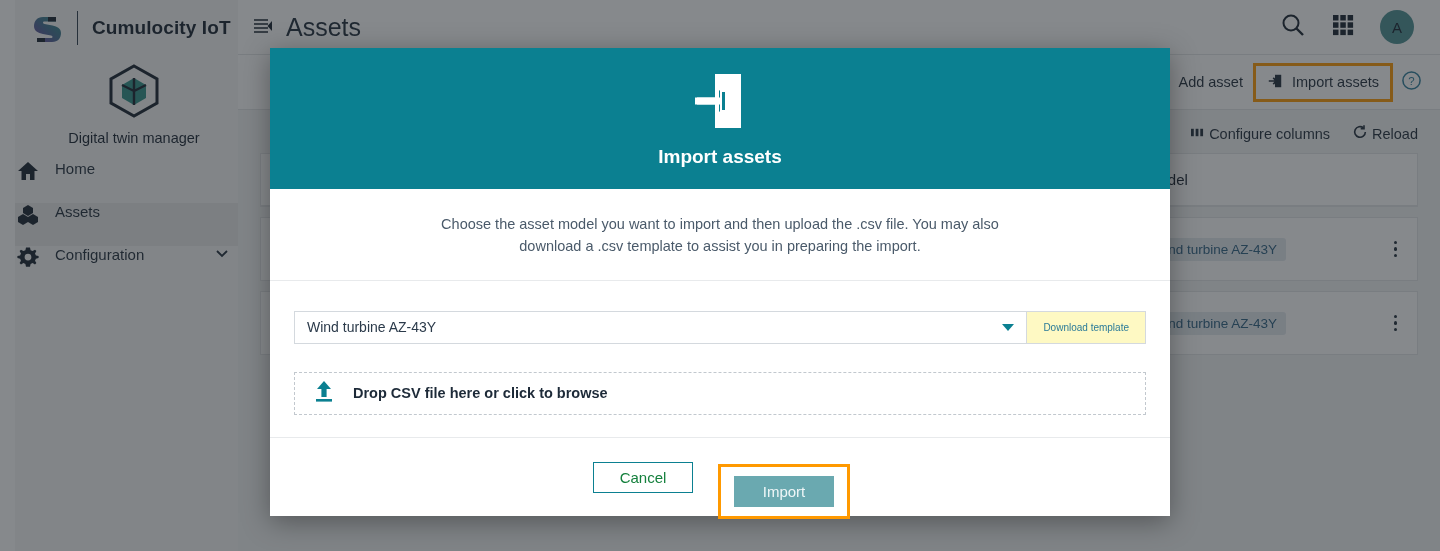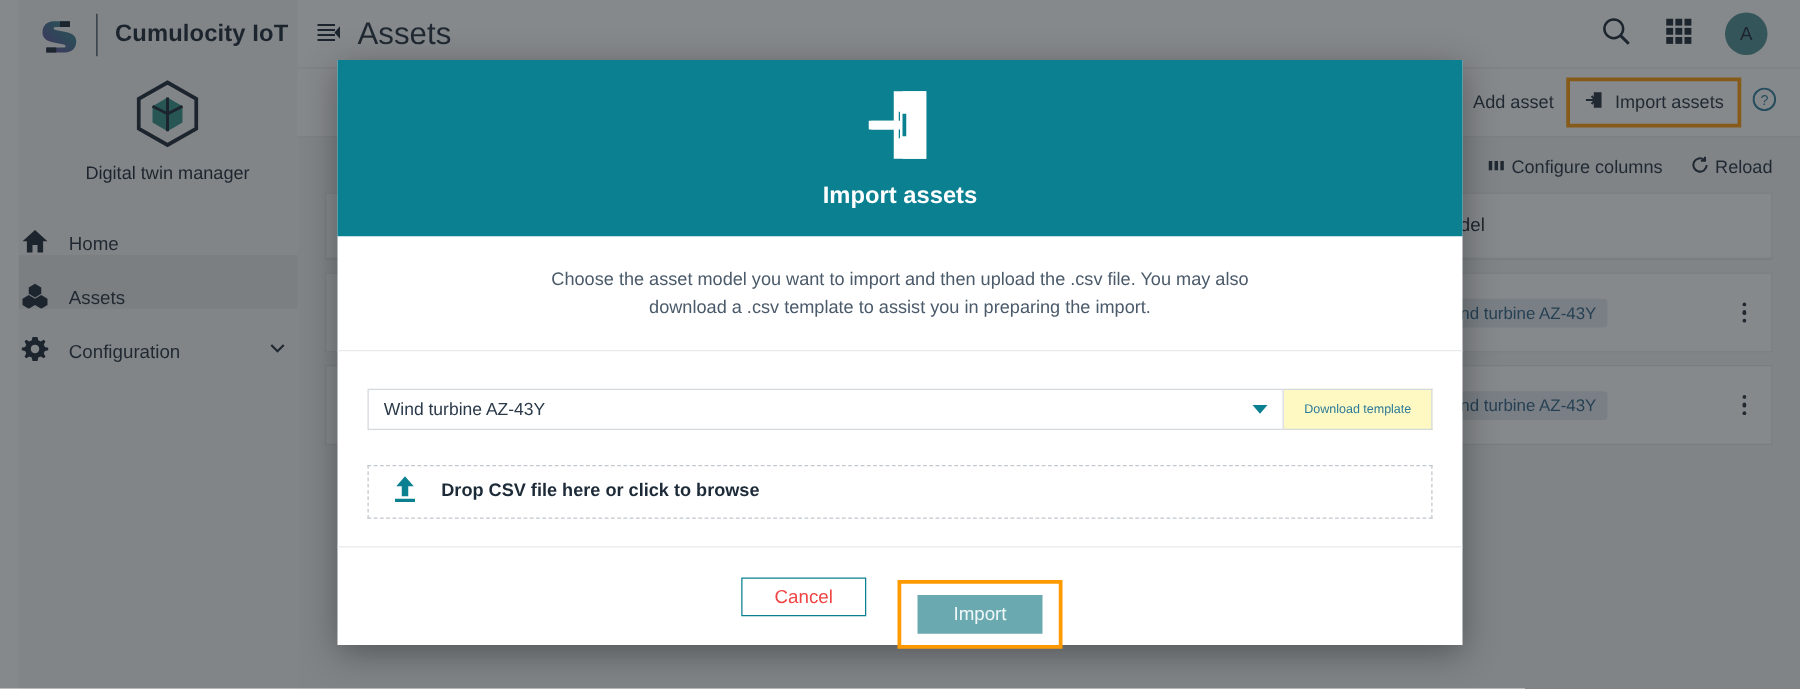--- a/index.html
+++ b/index.html
@@ -27,21 +27,21 @@
   .brand-title {
     font-size: 19px; font-weight: bold; color: #14202e; letter-spacing: .1px;
     white-space: nowrap;
   }
   .app-block { padding-top: 8px; text-align: center; }
   .app-icon { display: block; margin: 0 auto; }
   .app-name { font-size: 14.5px; color: #14202e; margin-top: 7px; }
 
   .nav { margin-top: 14px; }
   .nav-item {
-    height: 43px; display: flex; align-items: flex-end; padding-left: 2px;
+    height: 43px; display: flex; align-items: flex-start; padding-left: 2px;
     gap: 16px; cursor: pointer; position: relative;
   }
   .nav-item .nav-label { font-size: 15px; color: #1d2a38; }
   .nav-item.active { background: rgba(0,0,0,0.06); }
   .nav-icon { width: 22px; height: 22px; flex: 0 0 22px; display: block; }
   .nav-caret { margin-left: auto; margin-right: 24px; }
 
   .content {
     position: absolute; left: 238px; top: 0; right: 0; bottom: 0;
     background: #f2f3f4;
@@ -151,21 +151,21 @@
   }
   .dropzone-label { font-size: 14.5px; font-weight: bold; color: #1d2a38; }
   .modal-footer {
     border-top: 1px solid #e8eaec; height: 79px; display: flex;
     align-items: center; justify-content: center; gap: 28px;
   }
   .btn {
     font-size: 15px; height: 31px; display: flex; align-items: center;
     justify-content: center; cursor: pointer; min-width: 100px; padding: 0 22px;
   }
-  .btn-cancel { border: 1px solid #0b8091; color: #ef4444; background: #fff; }
+  .btn-cancel { border: 1px solid #0b8091; color: #15803d; background: #fff; }
   .btn-import { background: #6aa9b0; color: #f0f7f8; border: none; }
   .btn-import-wrap { outline: 3px solid #f90; padding: 9px 13px; margin-top: 28px; }
 </style>
 </head>
 <body>
 
 <div id="app">
 
   <div class="bg-layer">
 

